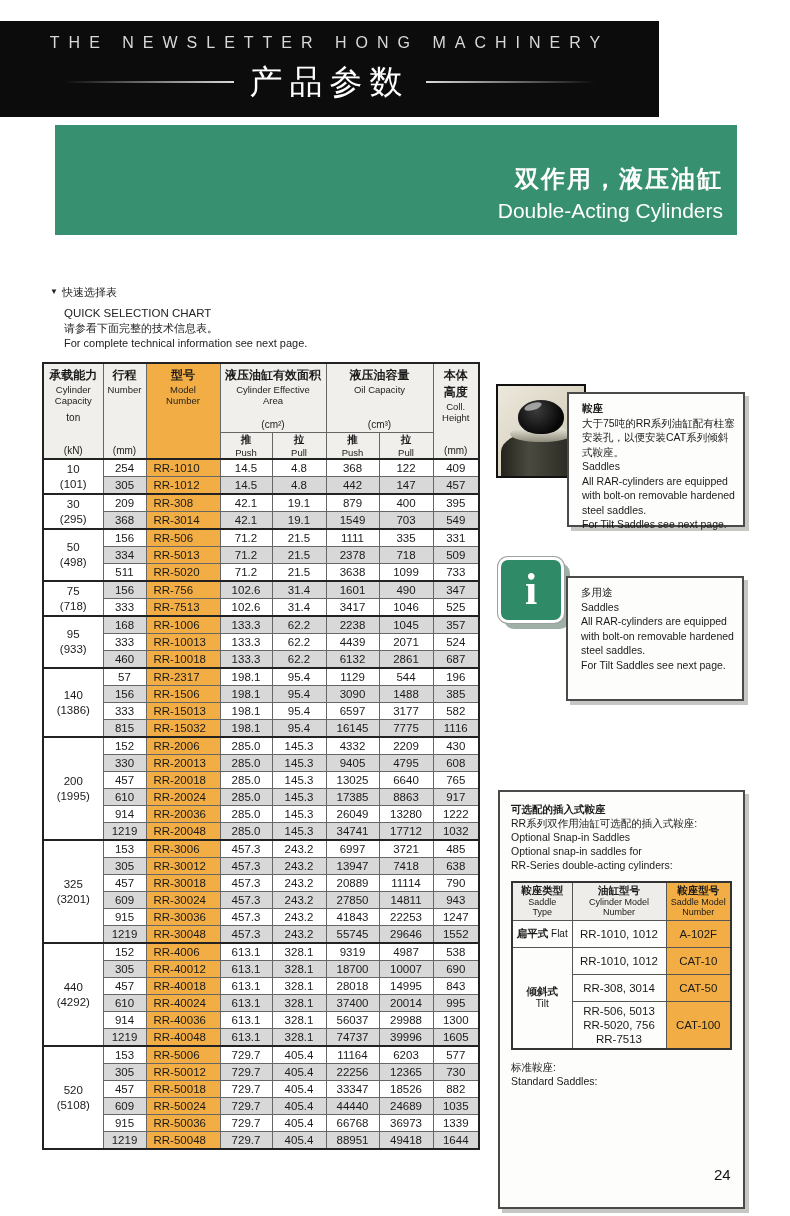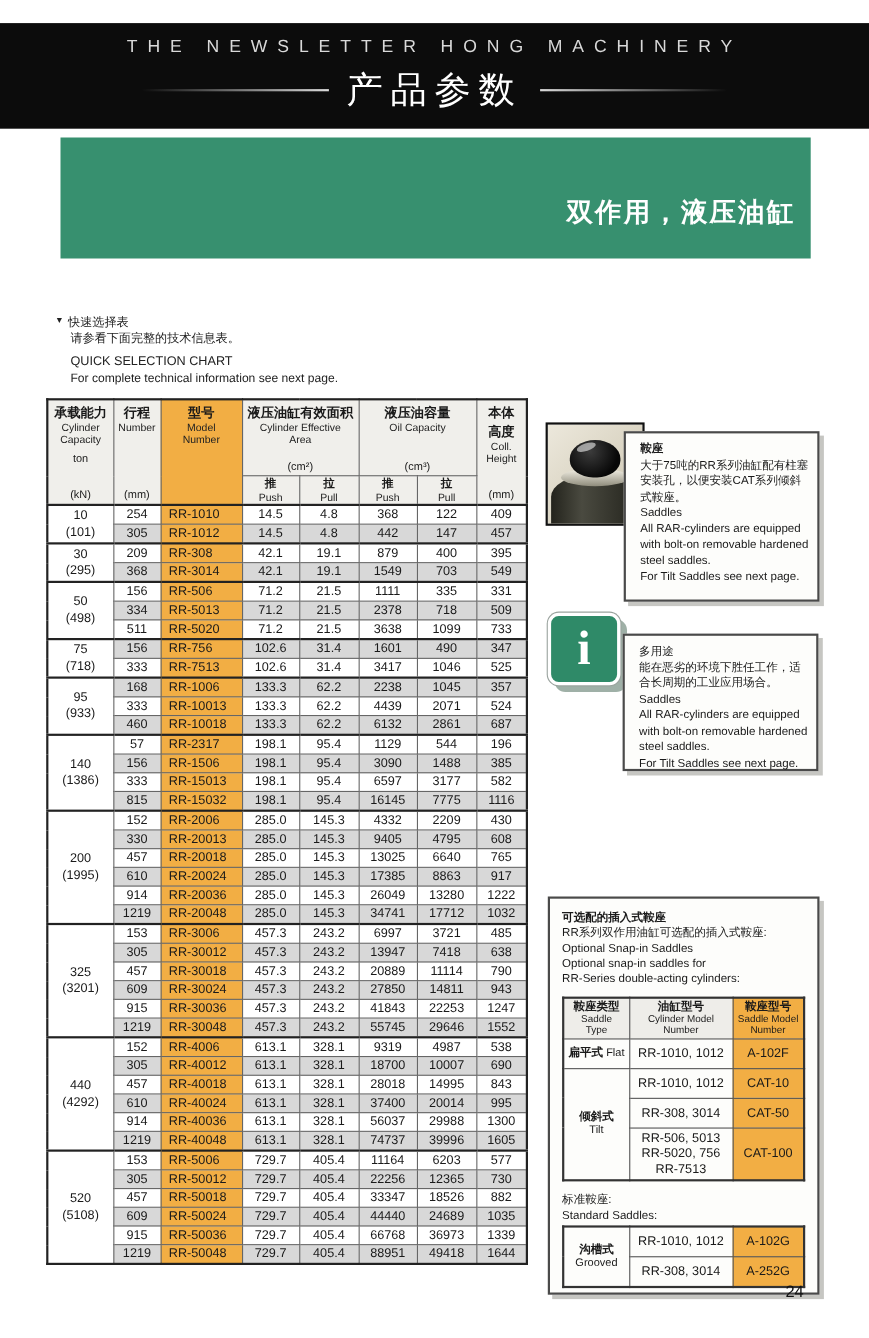--- a/index.html
+++ b/index.html
@@ -1,20 +1,20 @@
 <!DOCTYPE html>
 <html><head>
 <meta charset="utf-8">
 <style>
   html,body{margin:0;padding:0;background:#ffffff;}
   body{font-family:"Liberation Sans",sans-serif;color:#1a1a1a;}
   .page{position:relative;width:790px;height:1216px;background:#fff;overflow:hidden;}
 
   
-  .topbar{position:absolute;left:0;top:21px;width:790px;height:96px;background:#0c0c0c;
+  .topbar{position:absolute;left:0;top:21px;width:659px;height:96px;background:#0c0c0c;
           display:flex;flex-direction:column;align-items:center;justify-content:center;}
   .topbar .news{color:#d9d9d9;font-size:16px;letter-spacing:9px;margin-bottom:8px;}
   .title-row{display:flex;align-items:center;gap:16px;}
   .title-rule{width:170px;height:2px;}
   .rule-l{background:linear-gradient(to right,rgba(255,255,255,0),rgba(255,255,255,.85));}
   .rule-r{background:linear-gradient(to left,rgba(255,255,255,0),rgba(255,255,255,.85));}
   .topbar .ptitle{color:#fff;font-size:33px;letter-spacing:7px;font-weight:normal;}
 
   
   .banner{position:absolute;left:55px;top:125px;width:682px;height:110px;background:#37906f;
@@ -45,34 +45,34 @@
   .rowspanned{height:96px;}
   .orange{background:#f2ae44 !important;}
   .main-table td{height:16px;line-height:15px;}
   .cap-cell{background:#fff !important;font-size:11.5px;line-height:13px;}
   td.model{text-align:left;padding-left:7px;}
   tr.stripe td{background:#d8d8d8;}
   tr.gstart td{border-top:2px solid #222;}
 
   
   .sbox{position:absolute;background:#fdfdfb;border:2px solid #4a4a4a;box-shadow:4px 4px 0 #c6c6c2;box-sizing:border-box;}
-  .saddles-box{left:567px;top:392px;width:178px;height:155px;padding:7px 8px 6px 13px;font-size:10.5px;line-height:14.5px;}
+  .saddles-box{left:567px;top:392px;width:178px;height:135px;padding:7px 8px 6px 13px;font-size:10.5px;line-height:14.5px;}
   .saddles-box .bt{font-weight:bold;}
   .info-box{left:566px;top:576px;width:178px;height:125px;padding:7px 8px 6px 13px;font-size:10.5px;line-height:14.5px;}
   .photo{position:absolute;left:496px;top:384px;width:90px;height:94px;border:2px solid #111;
          background:linear-gradient(135deg,#ece8dc 0%,#d8d2c0 60%,#b8b2a0 100%);overflow:hidden;box-sizing:border-box;}
   .ph-body{position:absolute;left:3px;right:3px;bottom:-8px;height:52px;background:linear-gradient(to right,#23231c,#4a4a40 35%,#23231c);border-radius:45% 45% 0 0/38% 38% 0 0;}
   .ph-ring{position:absolute;left:12px;right:12px;top:40px;height:16px;background:linear-gradient(#f4f1e6,#8f8c7c);border-radius:50%;}
   .ph-cap{position:absolute;left:20px;right:20px;top:14px;height:34px;background:radial-gradient(circle at 40% 30%,#3c3c3c,#070707 70%);border-radius:50% 50% 46% 46%;}
   .ph-cap:after{content:"";position:absolute;left:6px;top:3px;width:18px;height:7px;background:rgba(255,255,255,.55);border-radius:50%;transform:rotate(-18deg);}
   .info-icon{position:absolute;left:498px;top:557px;width:60px;height:60px;background:#2f8a68;border:3px solid #fff;
              border-radius:10px;box-shadow:0 0 0 1px #9aa39e,6px 6px 0 #9fb0a7;display:flex;align-items:center;justify-content:center;}
   .info-icon span{color:#fff;font-family:"Liberation Serif",serif;font-weight:bold;font-size:44px;line-height:44px;}
 
-  .snap-box{left:498px;top:815px;width:247px;height:362px;padding:10px 11px;font-size:10.5px;line-height:14px;}
+  .snap-box{left:498px;top:790px;width:247px;height:419px;padding:10px 11px;font-size:10.5px;line-height:14px;}
   .snap-box .bt{font-weight:bold;}
   .saddle-table{width:221px;margin-top:9px;border:2px solid #333;font-size:11px;}
   .saddle-table th,.saddle-table td{border:1px solid #555;text-align:center;padding:2px 1px;}
   .saddle-table th{background:#eeede9;font-weight:normal;font-size:9px;line-height:10.5px;}
   .saddle-table th b{font-size:10.5px;}
   .saddle-table col.c1{width:60px;} .saddle-table col.c2{width:94px;} .saddle-table col.c3{width:65px;}
   .saddle-table td{height:22px;font-size:11.5px;line-height:14px;}
   .saddle-table td.type-cell{font-size:10px;line-height:12px;}
   .saddle-table td.type-cell b{font-size:10.5px;}
   .std-title{margin-top:10px;}
@@ -87,26 +87,27 @@
     <div class="news">THE NEWSLETTER HONG MACHINERY</div>
     <div class="title-row">
       <div class="title-rule rule-l"></div>
       <div class="ptitle">产品参数</div>
       <div class="title-rule rule-r"></div>
     </div>
   </div>
 
   <div class="banner">
     <div class="zh">双作用，液压油缸</div>
+    <div class="en">Double-Acting Cylinders</div>
   </div>
 
   <div class="intro">
     <div><span class="mk">▼</span><span>快速选择表</span></div>
+    <div class="ind en1">QUICK SELECTION CHART</div>
     <div class="ind">请参看下面完整的技术信息表。</div>
-    <div class="ind en1">QUICK SELECTION CHART</div>
     <div class="ind">For complete technical information see next page.</div>
   </div>
 
   <table class="main-table">
     <colgroup>
       <col style="width:60px">
         <col style="width:43px">
         <col style="width:74px">
       <col style="width:52px">
         <col style="width:54px">
@@ -611,21 +612,20 @@
     <div>Saddles</div>
     <div>All RAR-cylinders are equipped with bolt-on removable hardened steel saddles.</div>
     <div>For Tilt Saddles see next page.</div>
   </div>
 
   <div class="info-icon">
       <span>i</span>
     </div>
   <div class="sbox info-box">
     <div class="bt">多用途</div>
-    <div>能在恶劣的环境下胜任工作，适合长周期的工业应用场合。</div>
     <div>Saddles</div>
     <div>All RAR-cylinders are equipped with bolt-on removable hardened steel saddles.</div>
     <div>For Tilt Saddles see next page.</div>
   </div>
 
   <div class="sbox snap-box">
     <div class="bt">可选配的插入式鞍座</div>
     <div>RR系列双作用油缸可选配的插入式鞍座:</div>
     <div>Optional Snap-in Saddles</div>
     <div>Optional snap-in saddles for</div>
@@ -660,34 +660,16 @@
           <tr>
             <td>RR-506, 5013<br>RR-5020, 756<br>RR-7513</td>
             <td class="orange">CAT-100</td>
           </tr>
         </tbody>
     </table>
 
     <div class="std-title">标准鞍座:</div>
     <div>Standard Saddles:</div>
 
-    <table class="saddle-table" style="margin-top:2px">
-      <colgroup>
-          <col class="c1">
-          <col class="c2">
-          <col class="c3">
-        </colgroup>
-      <tbody>
-          <tr>
-            <td class="type-cell" rowspan="2"><b>沟槽式</b><br>Grooved</td>
-            <td>RR-1010, 1012</td>
-            <td class="orange">A-102G</td>
-          </tr>
-          <tr>
-            <td>RR-308, 3014</td>
-            <td class="orange">A-252G</td>
-          </tr>
-        </tbody>
-    </table>
   </div>
 
   <div class="pageno">24</div>
 </div>
 
 </body></html>

